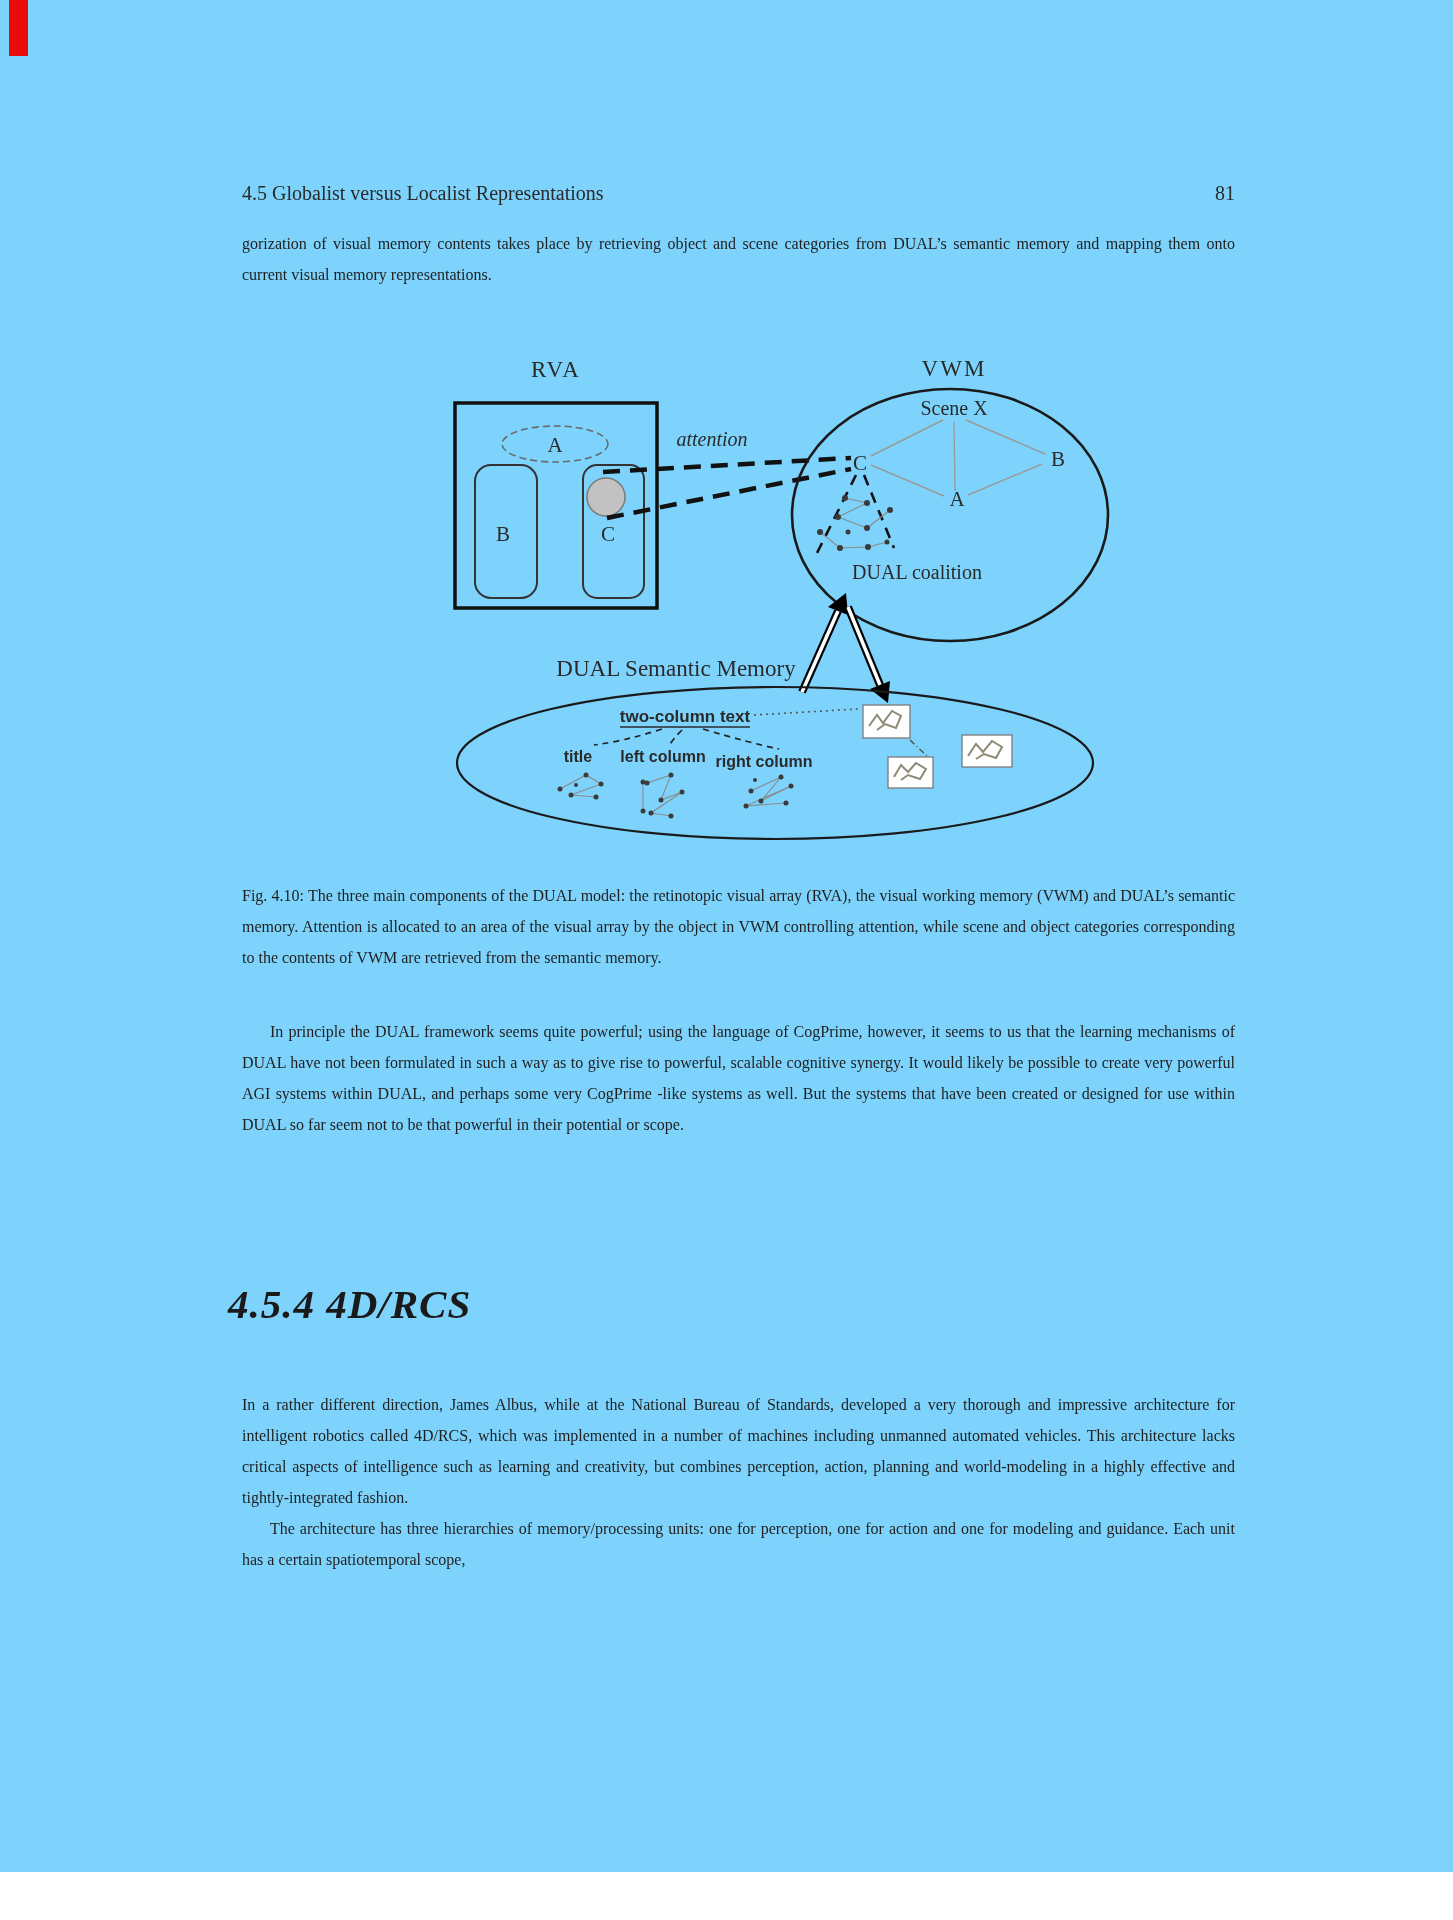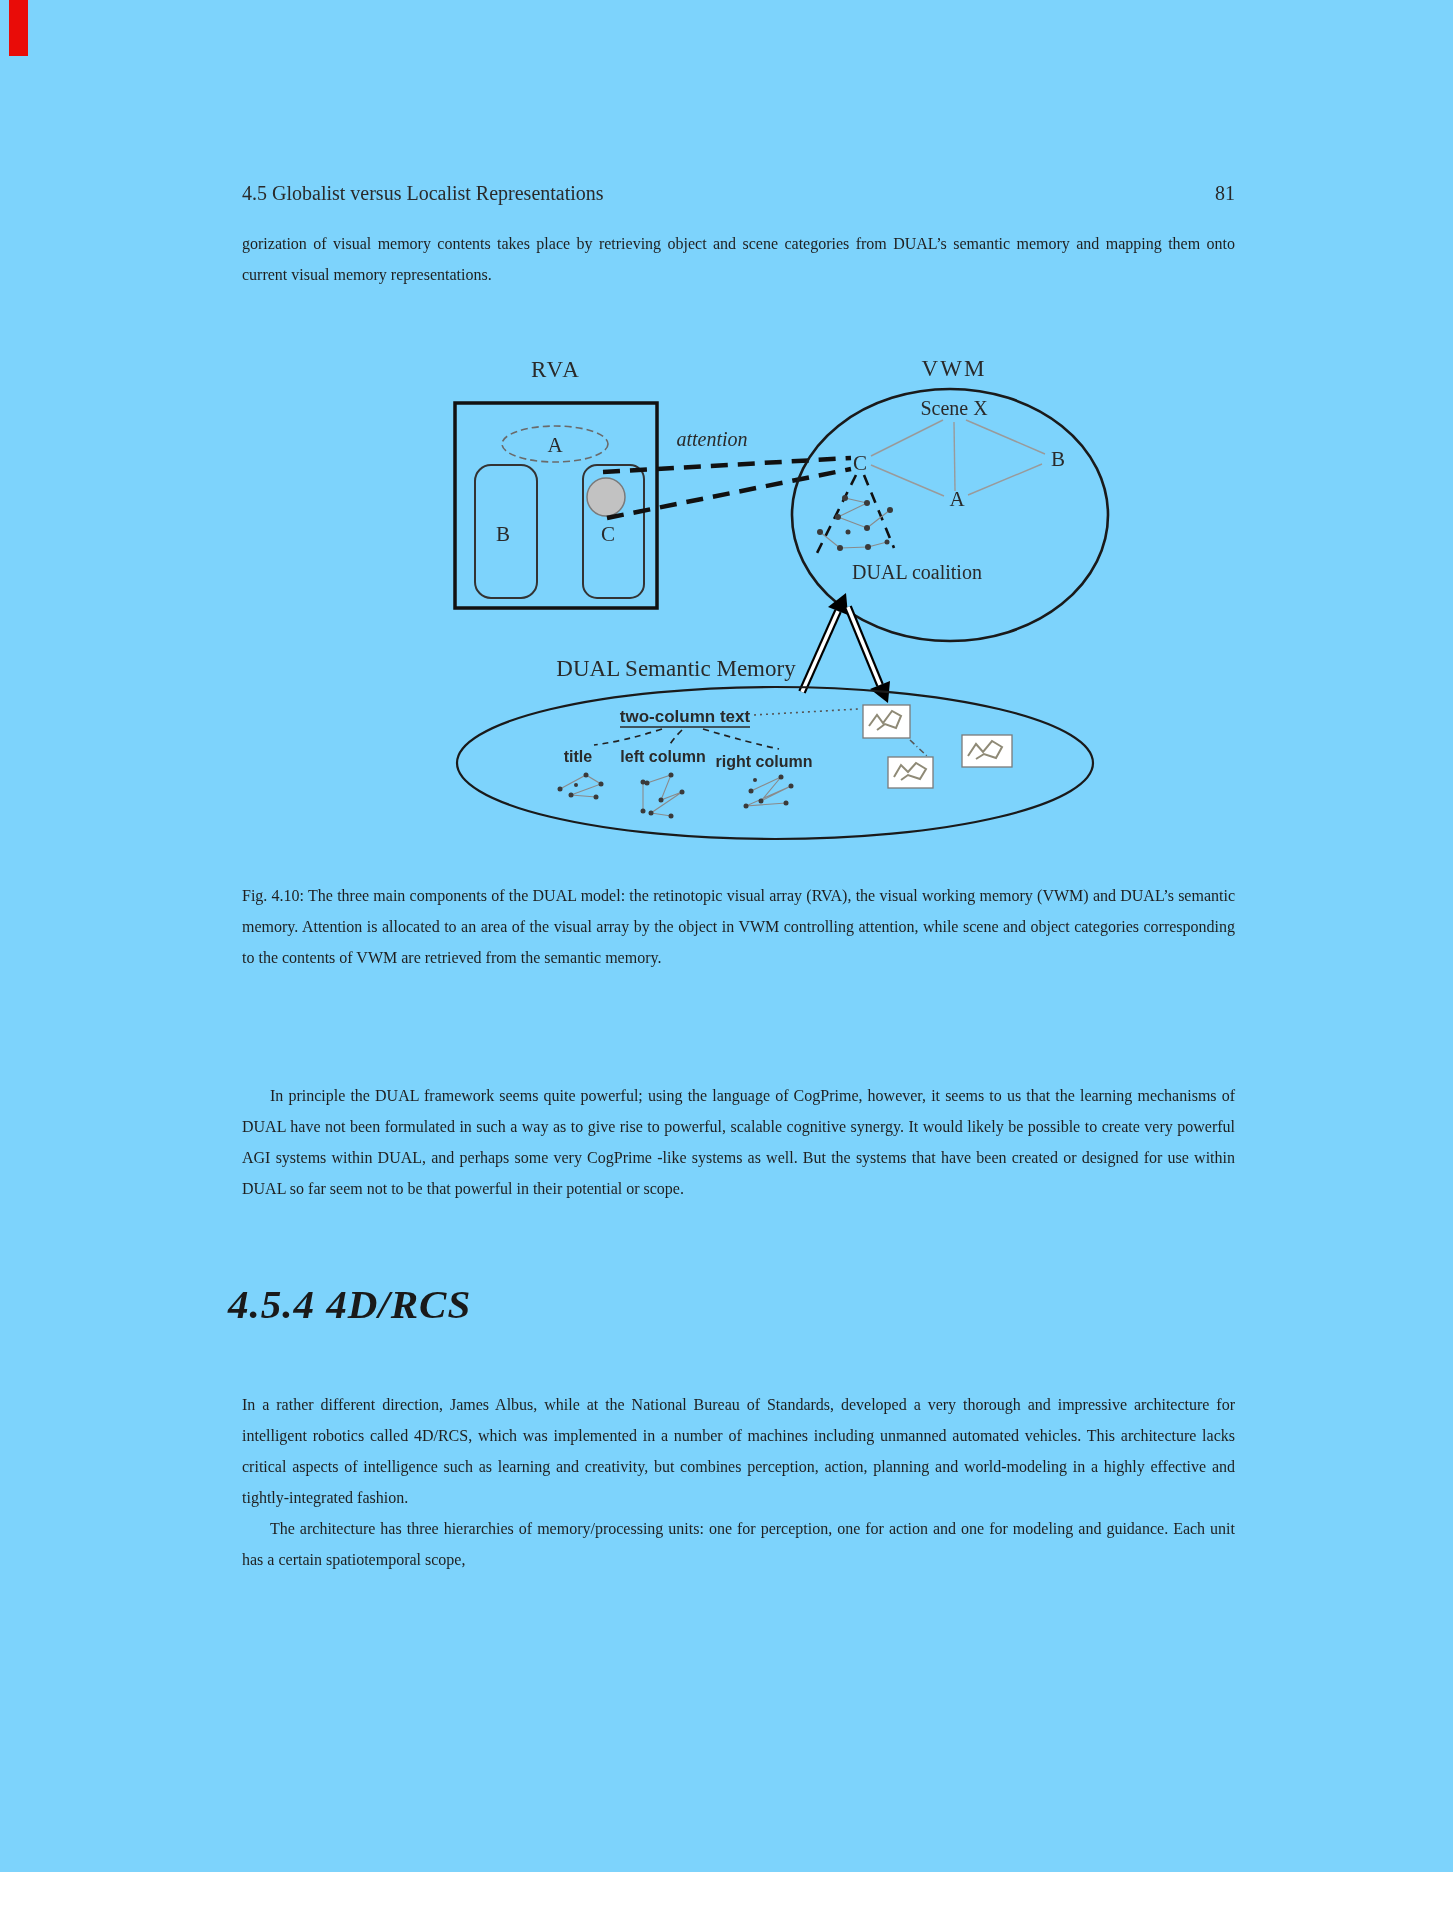--- a/index.html
+++ b/index.html
@@ -6,21 +6,21 @@
   .page{position:relative;width:1453px;height:1872px;background:#7dd3fc;overflow:hidden;
         font-family:"Liberation Serif","DejaVu Serif",serif;color:#1c1c1c;}
   .red-mark{position:absolute;left:9px;top:0;width:19px;height:56px;background:#e90c08;}
   .running-head{position:absolute;left:242px;top:182px;width:993px;display:flex;
         justify-content:space-between;font-size:20px;color:#2a2a2a;}
   .body-par{position:absolute;left:242px;width:993px;font-size:16px;line-height:31px;
         text-align:justify;color:#1f1f1f;margin:0;}
   .indent{text-indent:28px;}
   #intro{top:228px;}
   #caption{top:872px;margin-top:8px;}
-  #par-dual{top:1080px;}
+  #par-dual{top:1016px;}
   #par-rcs{top:1350px;margin-top:39px;}
   #par-rcs p{margin:0;}
   .section-heading{position:absolute;left:228px;top:1280px;font-size:41px;
         font-style:italic;font-weight:bold;color:#1a1a1a;letter-spacing:1px;}
   .figure-svg{position:absolute;left:370px;top:345px;}
   .watermark{position:absolute;left:1022px;top:1872px;
         font-family:"Liberation Sans","DejaVu Sans",sans-serif;font-size:29px;
         color:#141414;letter-spacing:-0.5px;}
   svg text{fill:#2a2a2a;}
   .fig-serif{font-family:"Liberation Serif","DejaVu Serif",serif;}

